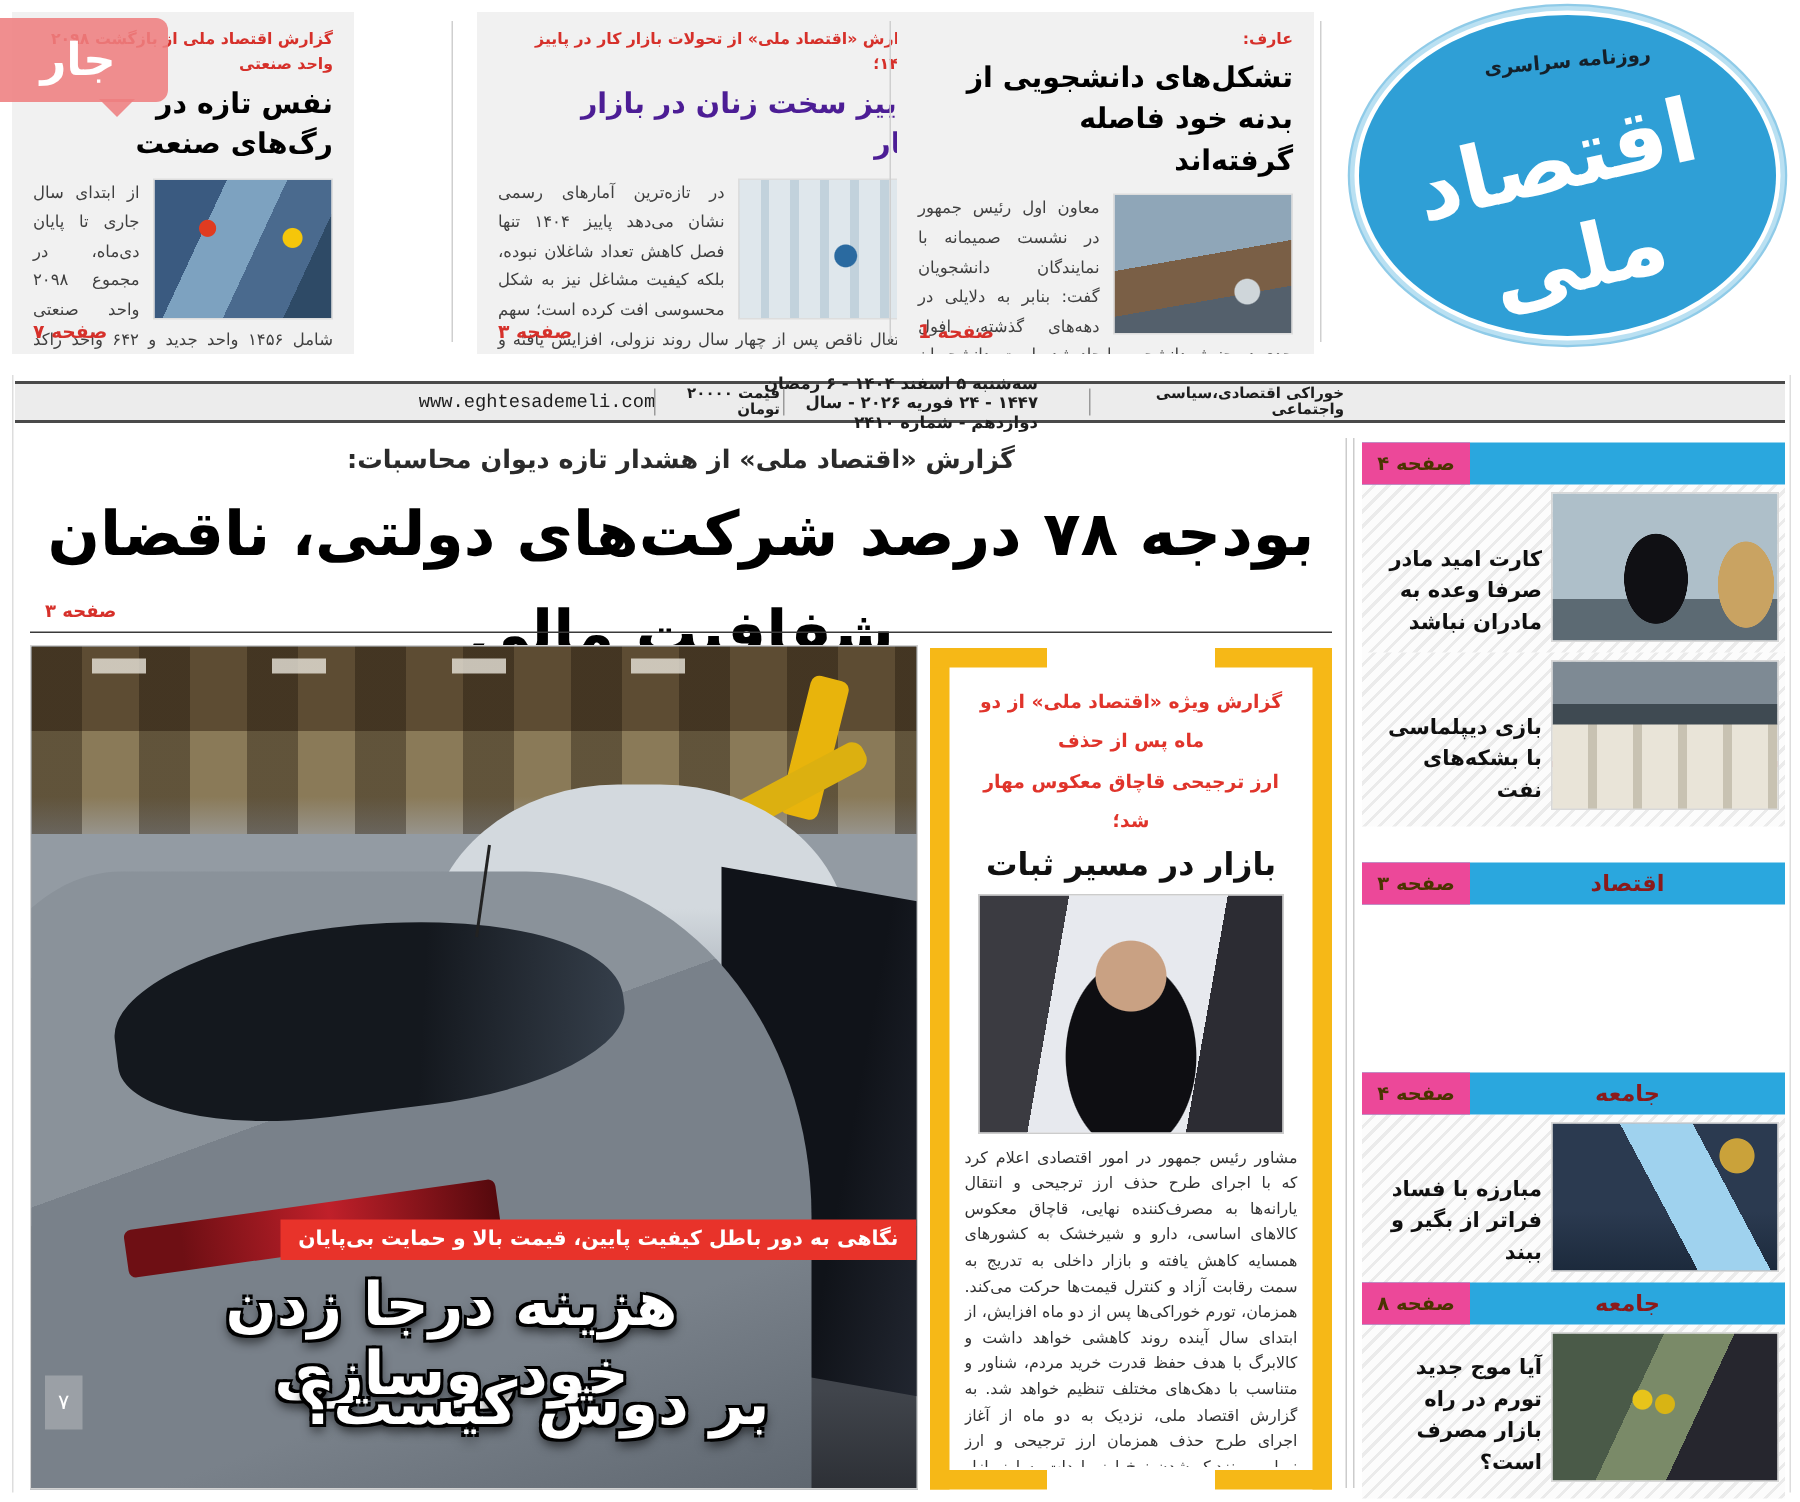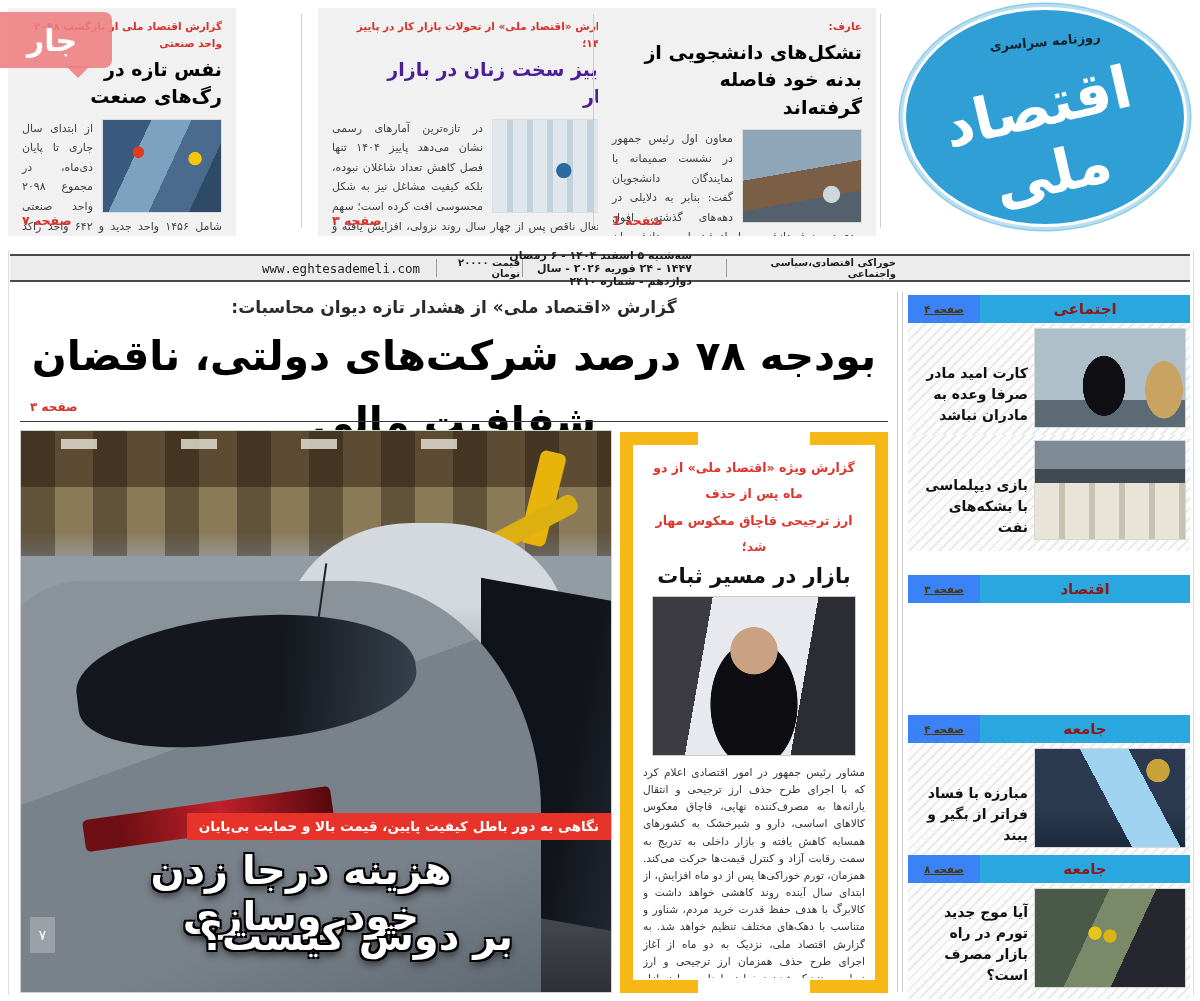--- a/index.html
+++ b/index.html
@@ -94,22 +94,22 @@
   .feat-title{font-size:21px;font-weight:bold;color:#111;margin:4px 0 8px 0;}
   .feat-photo{width:202px;height:158px;margin:0 auto 8px auto;border:1px solid #ccc;
      background:radial-gradient(circle 24px at 50% 34%,#c9a183 97%,transparent),
                 radial-gradient(ellipse 72px 105px at 50% 68%,#0e0e12 60%,transparent 61%),
                 linear-gradient(100deg,#3b3b41 0 26%,#e7e9ee 26% 72%,#2c2c33 72%);}
   .feat-body{font-size:10.6px;color:#333;text-align:justify;line-height:1.62;height:256px;overflow:hidden;}
   
   .sb-div{position:absolute;top:292px;height:700px;width:1px;background:#ccc;}
   .sblock{position:absolute;left:908px;width:282px;}
   .sb-header{position:relative;height:28px;background:#2aa7de;}
-  .sb-badge{position:absolute;left:0;top:0;width:72px;height:28px;background:#3b82f6;color:#4a3400;
-            font-weight:bold;font-size:10px;display:flex;align-items:center;justify-content:center;direction:rtl;text-decoration:underline;}
+  .sb-badge{position:absolute;left:0;top:0;width:72px;height:28px;background:#ec4899;color:#4a3400;
+            font-weight:bold;font-size:13px;display:flex;align-items:center;justify-content:center;direction:rtl;}
   .sb-section{position:absolute;left:72px;right:0;top:0;height:28px;color:#8b1a1a;font-weight:bold;font-size:15px;
               display:flex;align-items:center;justify-content:center;direction:rtl;}
   .sb-content{height:106px;background:repeating-linear-gradient(135deg,#fcfcfc 0 5px,#ebebeb 5px 7px);
               display:flex;direction:rtl;padding:5px 4px;box-sizing:content-box;}
   .sb-photo{width:152px;height:100px;flex:none;border:1px solid #d8d8d8;box-sizing:border-box;}
   .sb-title{flex:1;display:flex;align-items:flex-end;font-size:14px;font-weight:bold;color:#101010;
             text-align:right;line-height:1.5;padding:2px 6px 8px 2px;direction:rtl;}
   .ph-mother{background:radial-gradient(ellipse 34px 48px at 46% 58%,#101014 62%,transparent 63%),
              radial-gradient(ellipse 30px 46px at 86% 62%,#c9a362 62%,transparent 63%),
              linear-gradient(180deg,#aebfc9 0 72%,#5c6a73 72%);}
@@ -167,21 +167,21 @@
     <div class="logo-oval">
       <div class="logo-tagline">روزنامه سراسری</div>
       <div class="logo-title">اقتصاد ملی</div>
     </div>
   </div>
 
   <div class="datebar">
     <div class="db-seg" style="left:718px;width:168px;">خوراکی اقتصادی،سیاسی واجتماعی</div>
     <div class="db-seg" style="left:480px;width:202px;font-size:11px;">سه‌شنبه ۵ اسفند ۱۴۰۴ - ۶ رمضان ۱۴۴۷ - ۲۴ فوریه ۲۰۲۶ - سال دوازدهم - شماره ۲۴۱۰</div>
     <div class="db-seg" style="left:428px;width:82px;">قیمت ۲۰۰۰۰ تومان</div>
-    <div class="db-seg db-web" style="left:252px;width:158px;">www.eghtesademeli.com</div>
+    <div class="db-seg db-web" style="left:269px;width:158px;font-family:Liberation Mono, monospace;">www.eghtesademeli.com</div>
     <div class="db-div" style="left:426px;"></div>
     <div class="db-div" style="left:512px;"></div>
     <div class="db-div" style="left:716px;"></div>
   </div>
 
   <div class="lead-kicker">گزارش «اقتصاد ملی» از هشدار تازه دیوان محاسبات:</div>
   <div class="lead-head">بودجه ۷۸ درصد شرکت‌های دولتی، ناقضان شفافیت مالی</div>
   <div class="lead-page">صفحه ۳</div>
   <div class="lead-rule"></div>
 
@@ -223,21 +223,20 @@
   </div>
 
   <div class="sb-div" style="left:897px;"></div>
   <div class="sb-div" style="left:902px;"></div>
   <div class="edge" style="left:8px;top:250px;height:745px;"></div>
   <div class="edge" style="left:1193px;top:250px;height:745px;"></div>
 
   <div class="sblock" style="top:295px;">
     <div class="sb-header">
       <div class="sb-badge">صفحه ۴</div>
-      <div class="sb-section">اجتماعی</div>
     </div>
     <div class="sb-content">
       <div class="sb-photo ph-mother"></div>
       <div class="sb-title">کارت امید مادر صرفا وعده به مادران نباشد</div>
     </div>
   </div>
 
   <div class="sblock" style="top:435px;">
     <div class="sb-content">
       <div class="sb-photo ph-oil"></div>

